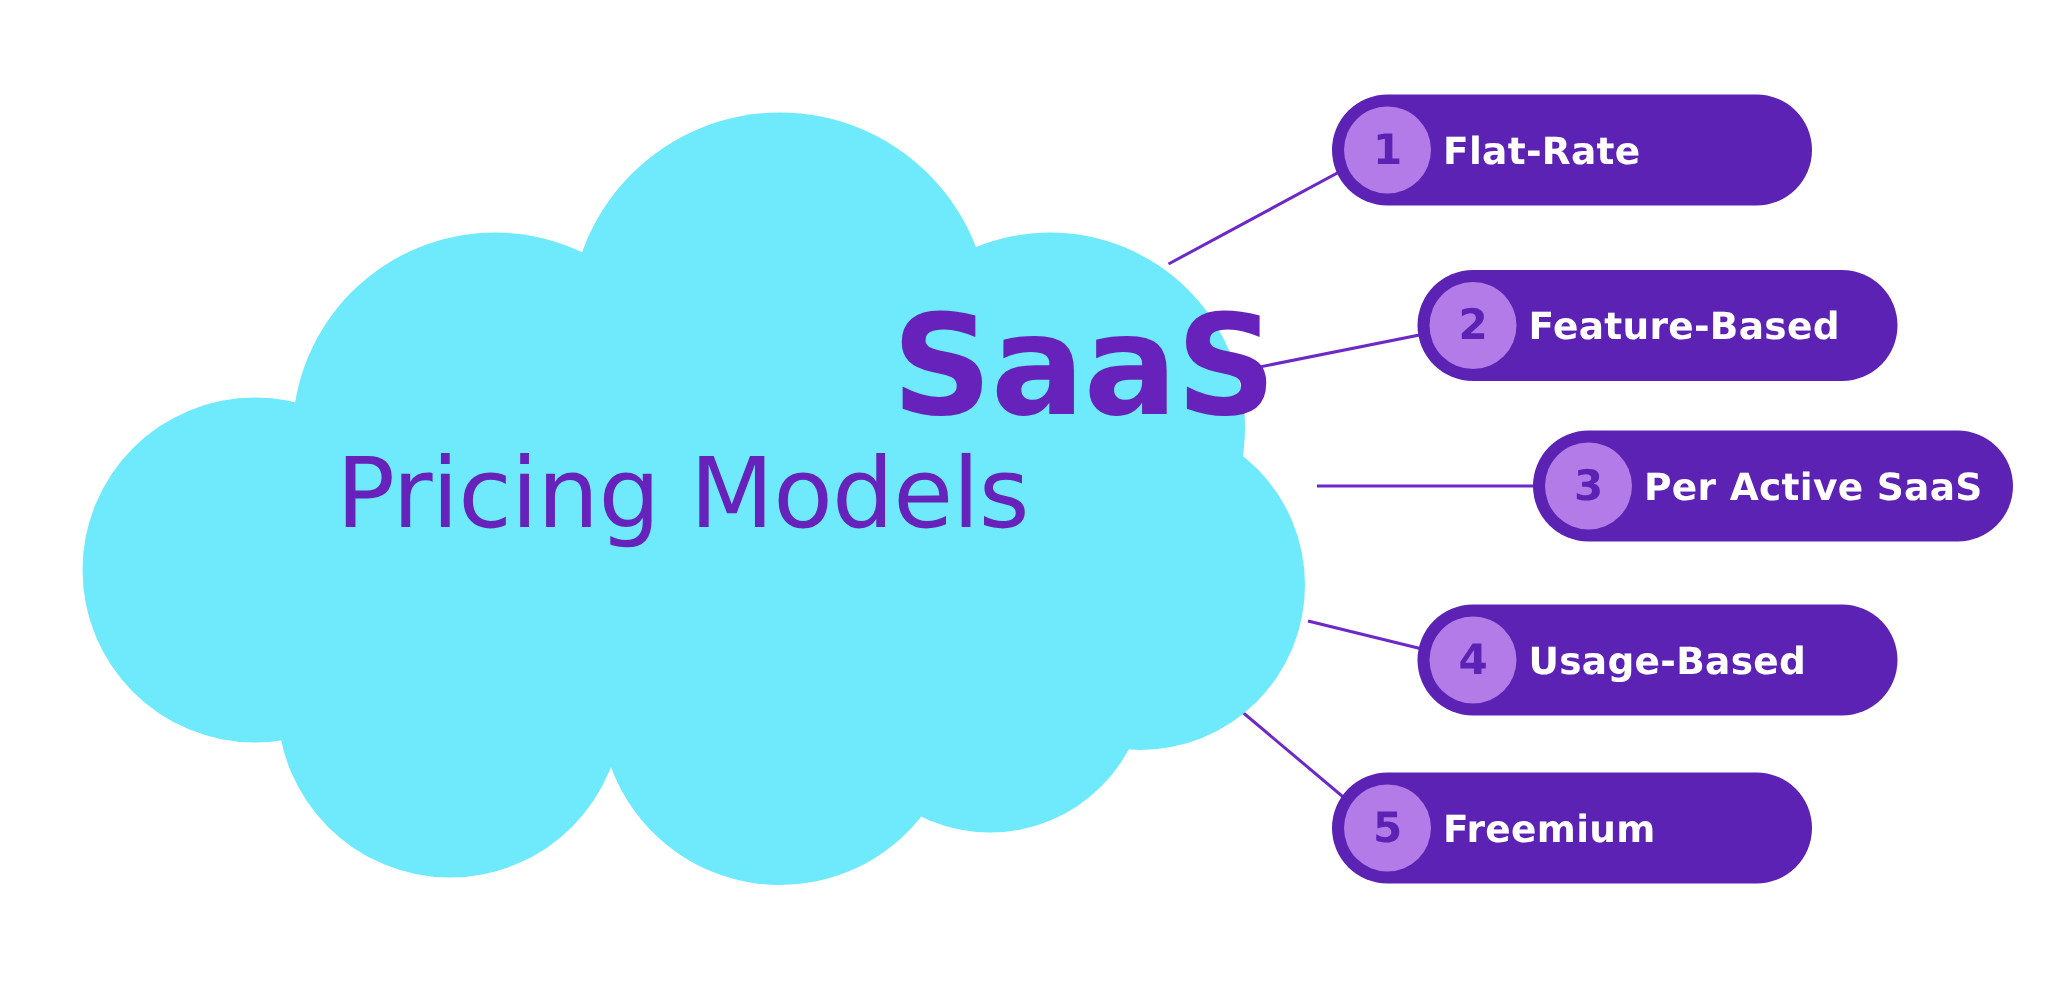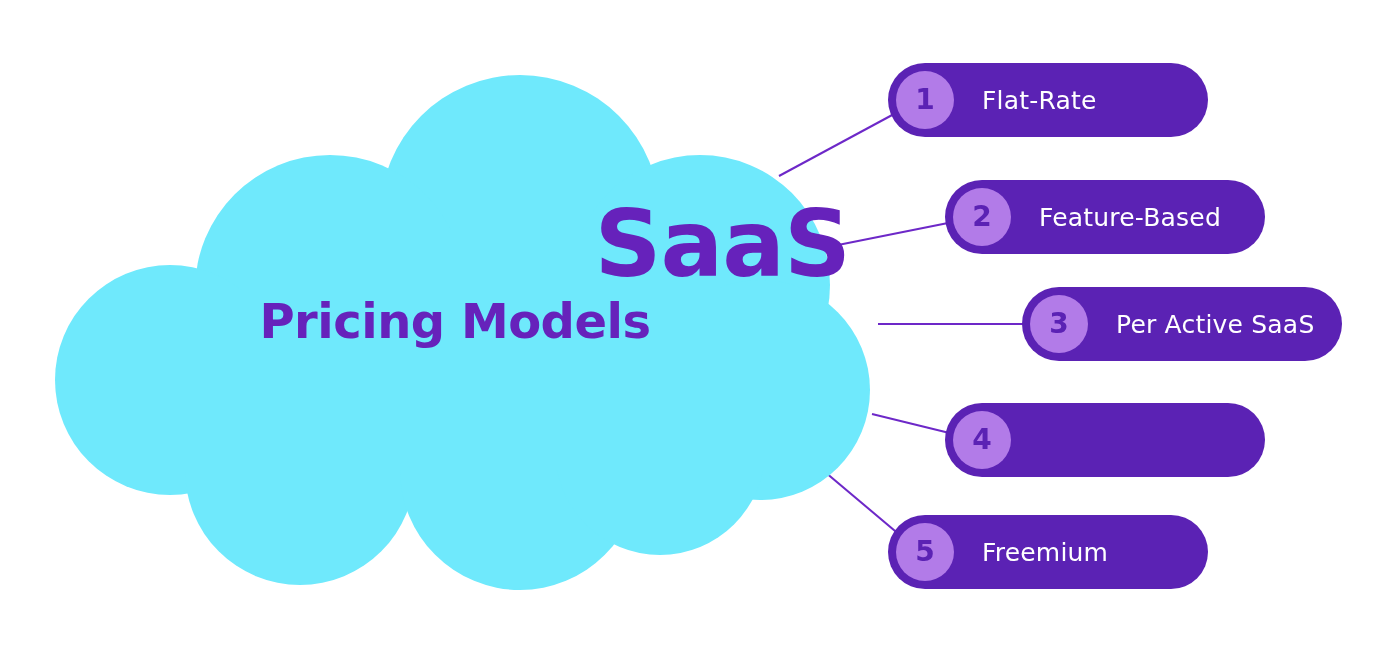--- a/index.html
+++ b/index.html
@@ -38,22 +38,22 @@
     font-weight: bold;
     font-size: 93px;
     line-height: 0.99;
     color: #6622BB;
     letter-spacing: -1px;
     text-align: right;
   }
   .title-sub {
     display: block;
     font-family: "DejaVu Sans", sans-serif;
-    font-weight: bold;
-    font-size: 48px;
+    font-weight: normal;
+    font-size: 65px;
     line-height: 1.05;
     color: #6622BB;
     letter-spacing: -0.5px;
     margin-top: 6px;
   }
   .pill {
     position: absolute;
     height: 74px;
     border-radius: 37px;
     background: #5B22B4;
@@ -73,24 +73,24 @@
     font-weight: bold;
     font-size: 28px;
     display: flex;
     align-items: center;
     justify-content: center;
     line-height: 1;
   }
   .pill-label {
     color: #FFFFFF;
     font-family: "DejaVu Sans", sans-serif;
-    font-weight: normal;
+    font-weight: bold;
     font-size: 25px;
     letter-spacing: 0.2px;
-    margin-left: 28px;
+    margin-left: 8px;
     white-space: nowrap;
   }
 </style>
 </head>
 <body>
 
 <div id="infographic">
 
   <svg id="canvas-layer" viewBox="0 0 1380 655">
 
@@ -131,20 +131,21 @@
     <div class="pill-label">Feature-Based</div>
   </div>
 
   <div class="pill" style="left:1022px; top:287px; width:320px;">
     <div class="pill-badge">3</div>
     <div class="pill-label">Per Active SaaS</div>
   </div>
 
   <div class="pill" style="left:945px; top:403px; width:320px;">
     <div class="pill-badge">4</div>
+    <div class="pill-label">Usage-Based</div>
   </div>
 
   <div class="pill" style="left:888px; top:515px; width:320px;">
     <div class="pill-badge">5</div>
     <div class="pill-label">Freemium</div>
   </div>
 
 </div>
 
 </body></html>

